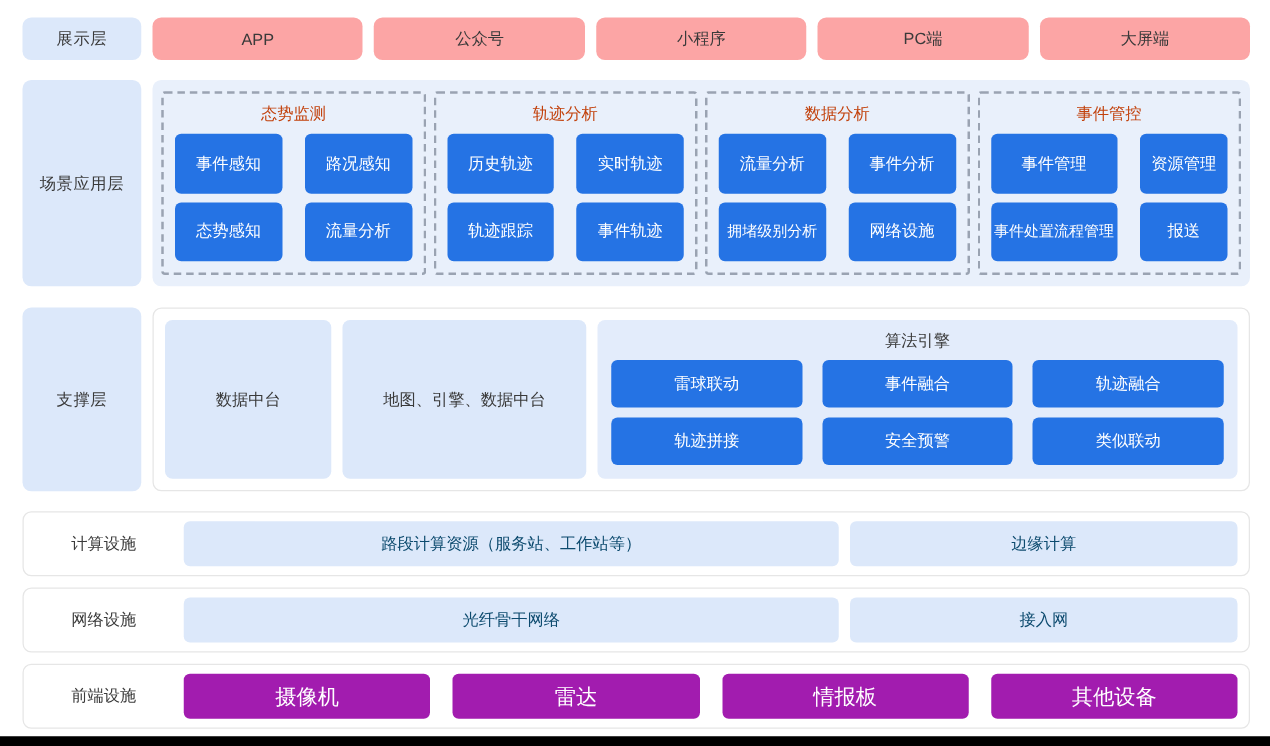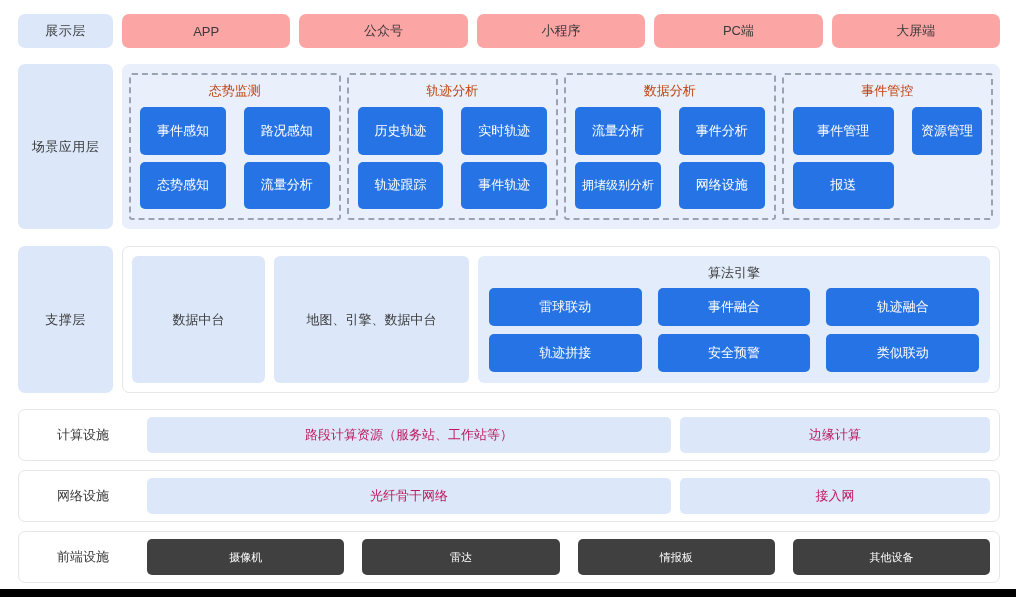--- a/index.html
+++ b/index.html
@@ -229,41 +229,41 @@
     font-size: 13px;
     color: #3a3a3a;
   }
   .infra-pill {
     background: #dce8fa;
     border-radius: 5px;
     display: flex;
     align-items: center;
     justify-content: center;
     font-size: 13px;
-    color: #be185d;
+    color: #0c4a6e;
     box-sizing: border-box;
   }
   .infra-pill.wide   { flex: 1 1 0; }
   .infra-pill.narrow { flex: 0 0 310px; }
 
   .device-list {
     flex: 1 1 auto;
     display: flex;
     gap: 18px;
     align-items: stretch;
   }
   .device-chip {
     flex: 1 1 0;
-    background: #404040;
+    background: #a21caf;
     color: #ffffff;
     border-radius: 5px;
     display: flex;
     align-items: center;
     justify-content: center;
-    font-size: 11px;
+    font-size: 17px;
     box-sizing: border-box;
   }
 </style>
 </head>
 <body>
 
 <div class="page">
 
   <div class="layer-row" id="row-presentation">
     <div class="layer-label">展示层</div>
@@ -307,20 +307,21 @@
           <div class="blue-chip tight">拥堵级别分析</div>
           <div class="blue-chip">网络设施</div>
         </div>
       </div>
 
       <div class="scenario-group">
         <div class="group-title">事件管控</div>
         <div class="group-grid uneven">
           <div class="blue-chip">事件管理</div>
           <div class="blue-chip">资源管理</div>
+          <div class="blue-chip tight">事件处置流程管理</div>
           <div class="blue-chip">报送</div>
         </div>
       </div>
 
     </div>
   </div>
 
   <div class="layer-row" id="row-support">
     <div class="layer-label">支撑层</div>
 

